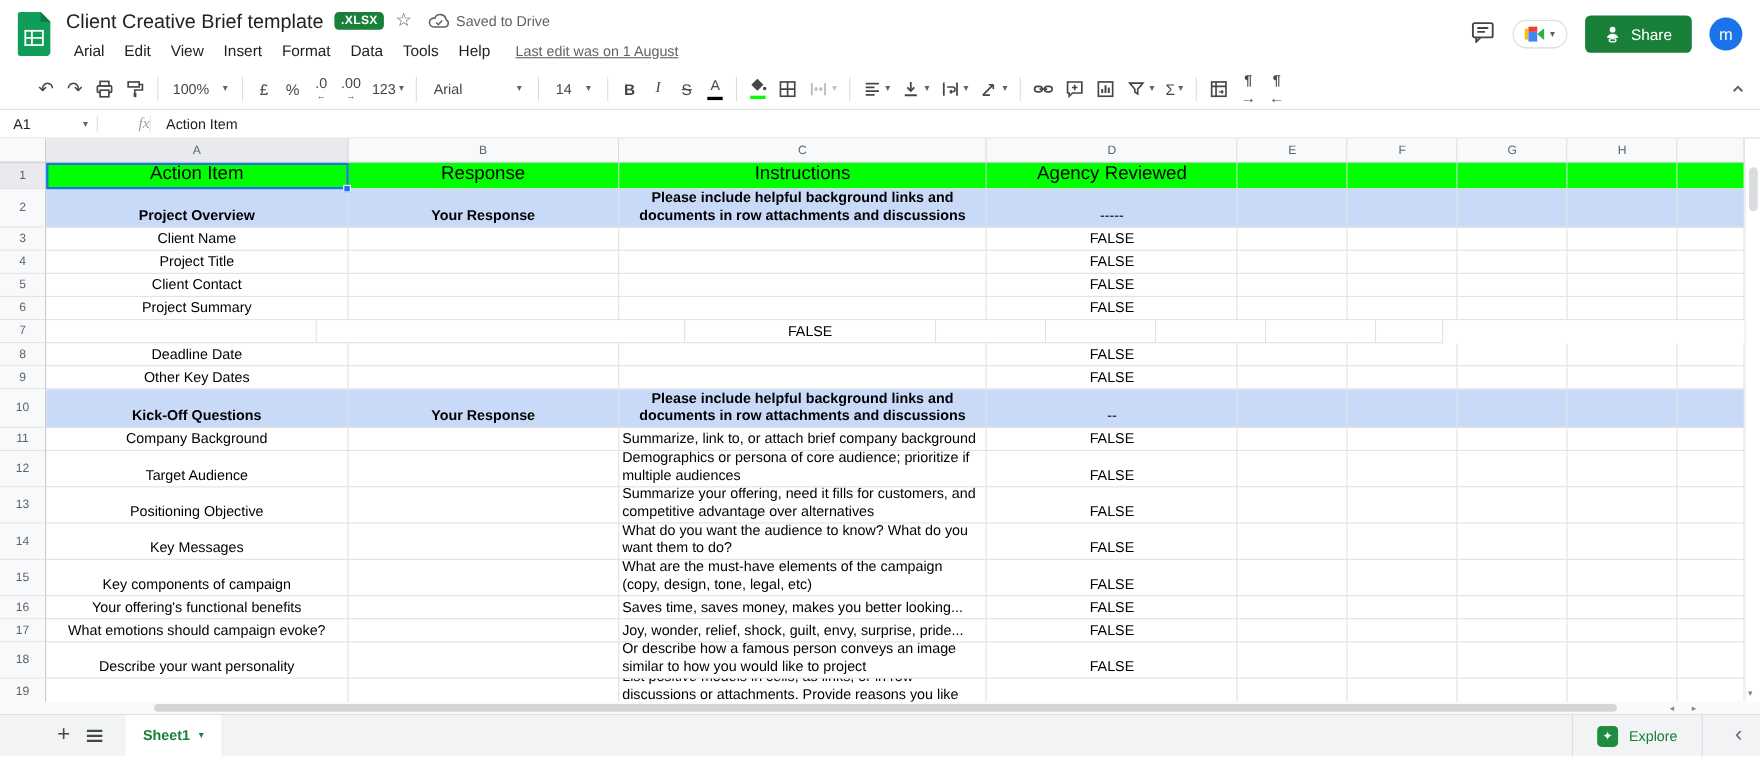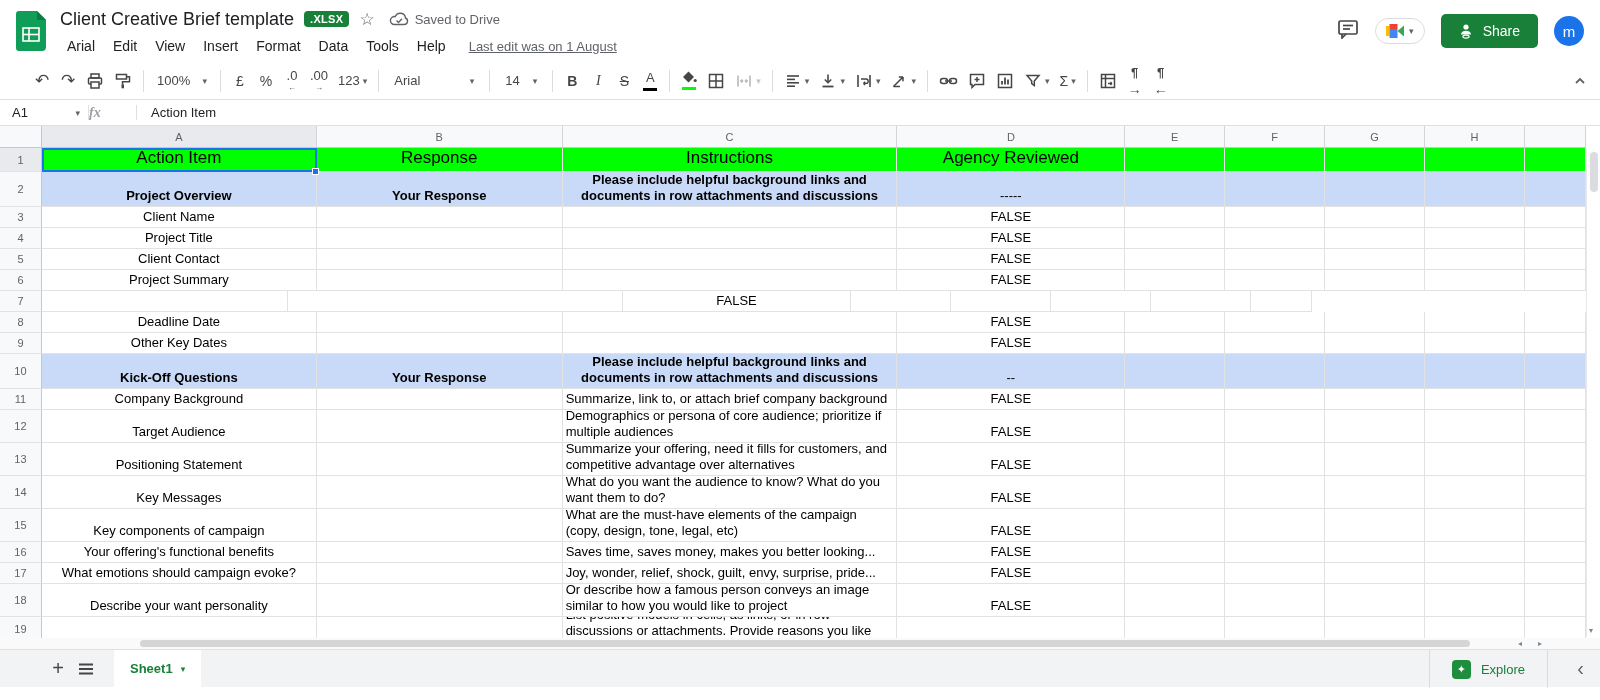--- a/index.html
+++ b/index.html
@@ -38,21 +38,21 @@
   .underbar { display:flex; flex-direction:column; align-items:center; line-height:1; }
   .underbar .bar { width:14px; height:3px; margin-top:1px; }
   .font-select { width:96px; justify-content:space-between; padding:0 8px; }
   .size-select { width:48px; justify-content:space-between; padding:0 8px; }
   .disabled { opacity:.38; }
   .toolbar-collapse { margin-left:auto; }
 
   
   .formula-bar { height:26px; border-bottom:1px solid #e0e0e0; display:flex; align-items:center; }
   .name-box { width:88px; height:100%; display:flex; align-items:center; justify-content:space-between; padding:0 8px 0 12px; font-size:13px; color:#202124; cursor:pointer; }
-  .fx-zone { width:48px; display:flex; align-items:center; justify-content:flex-start; gap:0; border-left:1px solid #e0e0e0; height:60%;font-weight:bold; }
+  .fx-zone { width:48px; display:flex; align-items:center; justify-content:flex-end; gap:0; border-left:1px solid #e0e0e0; height:60%; }
   .fx { font-family:"Liberation Serif","DejaVu Serif",serif; font-style:italic; color:#9aa0a6; font-size:14px; }
   .formula-value { font-size:13px; color:#202124; padding-left:14px; border-left:1px solid #e0e0e0; height:60%; display:flex; align-items:center; flex:1; }
 
   
   .grid-area { position:relative; width:1586px; }
   .col-headers { display:flex; height:22px; }
   .corner { width:42px; height:22px; background:#f8f9fa; border-right:1px solid #c7c7c7; border-bottom:1px solid #c7c7c7; }
   .colh { height:22px; background:#f8f9fa; border-right:1px solid #d5d5d5; border-bottom:1px solid #c7c7c7; display:flex; align-items:center; justify-content:center; font-size:11px; color:#5f6368; cursor:pointer; }
   .colh.sel { background:#e8eaed; }
   .rows { position:relative; height:490px; overflow:hidden; }
@@ -706,21 +706,21 @@
         <div class="cell" style="width: 100px;">
           <span></span>
         </div>
         <div class="cell" style="width: 61px;">
           <span></span>
         </div>
       </div>
       <div class="grow plain" style="height: 33px;">
         <div class="gut">13</div>
         <div class="cell" style="width: 275px;">
-          <span>Positioning Statement</span>
+          <span>Positioning Objective</span>
         </div>
         <div class="cell" style="width: 246px;">
           <span></span>
         </div>
         <div class="cell left" style="width: 335px;">
           <span>Summarize your offering, need it fills for customers, and competitive advantage over alternatives</span>
         </div>
         <div class="cell" style="width: 228px;">
           <span>FALSE</span>
         </div>

